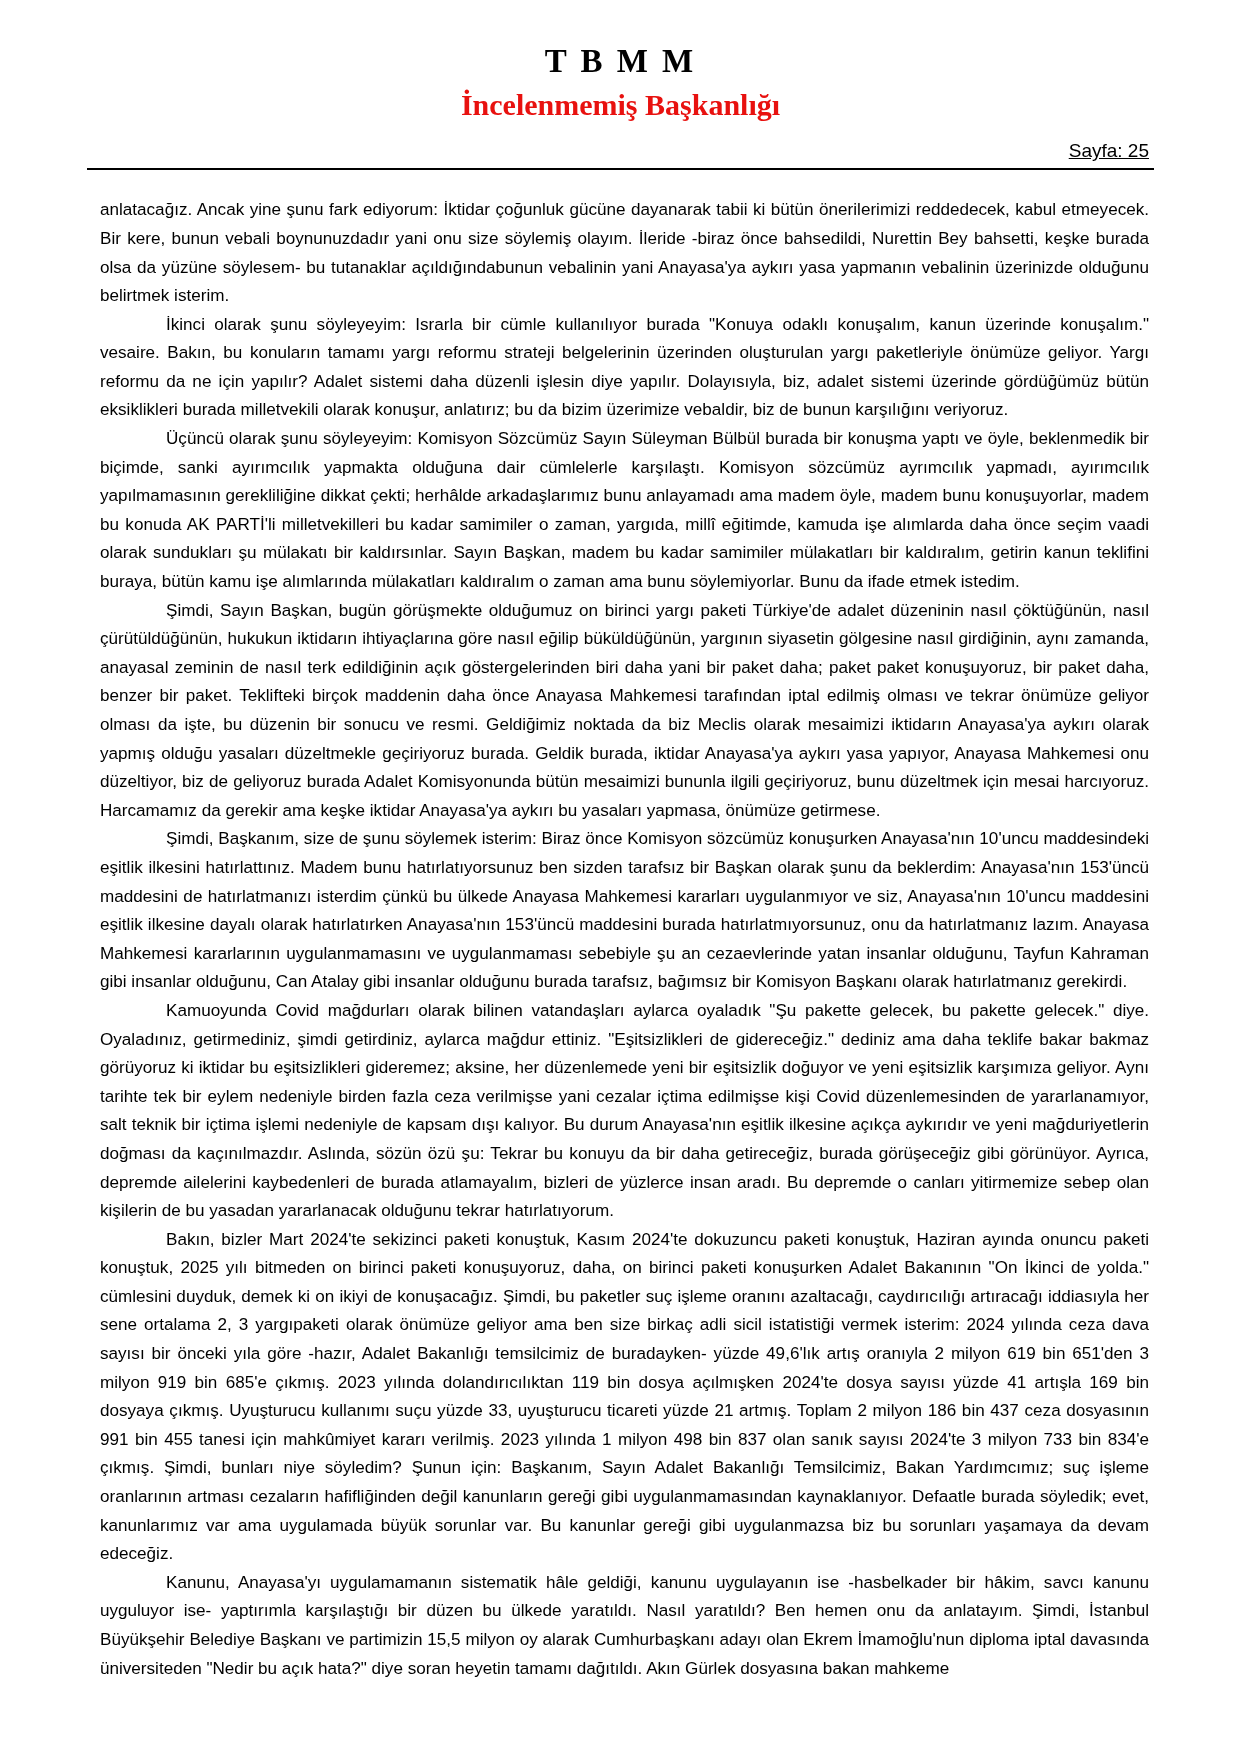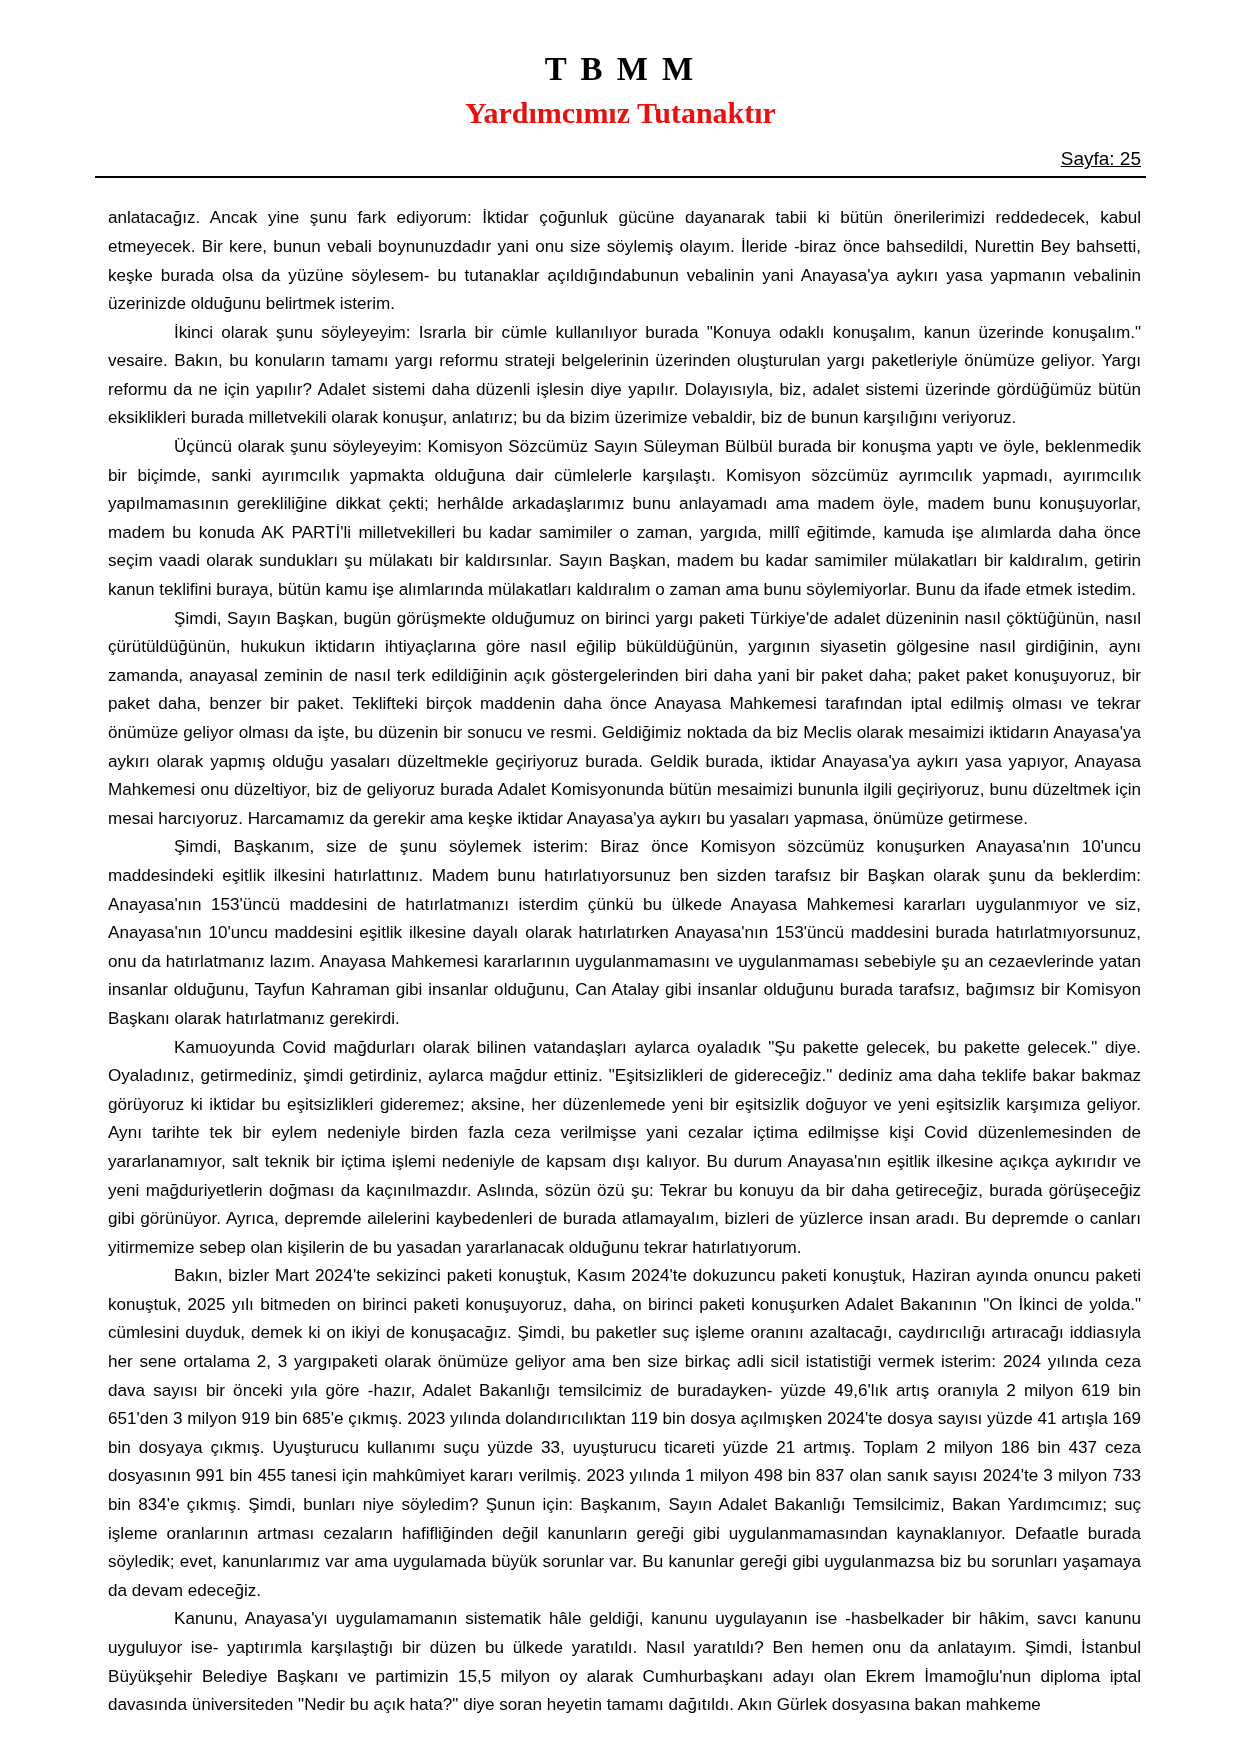--- a/index.html
+++ b/index.html
@@ -12,21 +12,21 @@
     width: 1241px;
     height: 1754px;
     font-family: "Liberation Sans", sans-serif;
     color: #000000;
     overflow: hidden;
   }
   .page {
     width: 1241px;
     height: 1754px;
     box-sizing: border-box;
-    padding: 12px;
+    padding: 4px;
     position: relative;
   }
   .header {
     padding-top: 38px;
     text-align: center;
   }
   .header-line {
     font-family: "Liberation Serif", serif;
     font-weight: bold;
     color: #000000;
@@ -79,21 +79,21 @@
     text-indent: 0;
   }
 </style>
 </head>
 <body>
 
 <div class="page">
 
   <div class="header">
     <div class="header-line title-1">T B M M</div>
-    <div class="header-line title-3" style="color: rgb(232, 17, 15);">Yardımcımız Tutanaktır</div>
+    <div class="header-line title-3" style="color: rgb(232, 17, 15);">İncelenmemiş Başkanlığı</div>
   </div>
 
   <div class="pagenum-row">
     <span class="pagenum">Sayfa: 25</span>
   </div>
 
   <hr class="rule">
 
   <div class="body-text">
     <p class="no-indent">anlatacağız. Ancak yine şunu fark ediyorum: İktidar çoğunluk gücüne dayanarak tabii ki bütün önerilerimizi reddedecek, kabul etmeyecek. Bir kere, bunun vebali boynunuzdadır yani onu size söylemiş olayım. İleride -biraz önce bahsedildi, Nurettin Bey bahsetti, keşke burada olsa da yüzüne söylesem- bu tutanaklar açıldığındabunun vebalinin yani Anayasa'ya aykırı yasa yapmanın vebalinin üzerinizde olduğunu belirtmek isterim.</p>

